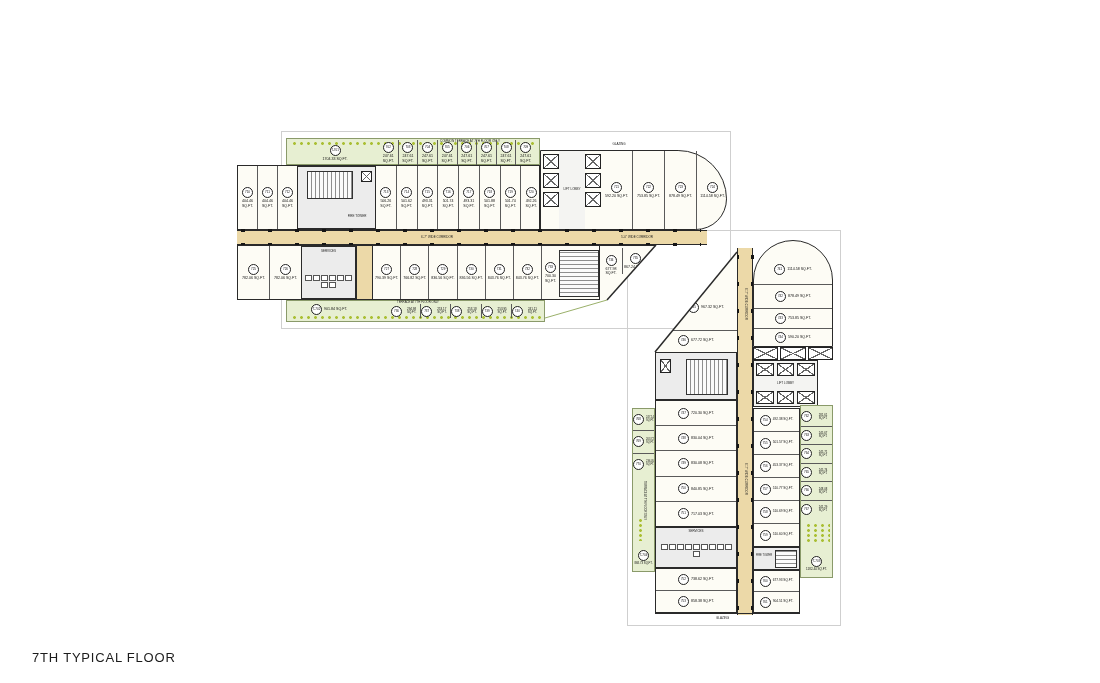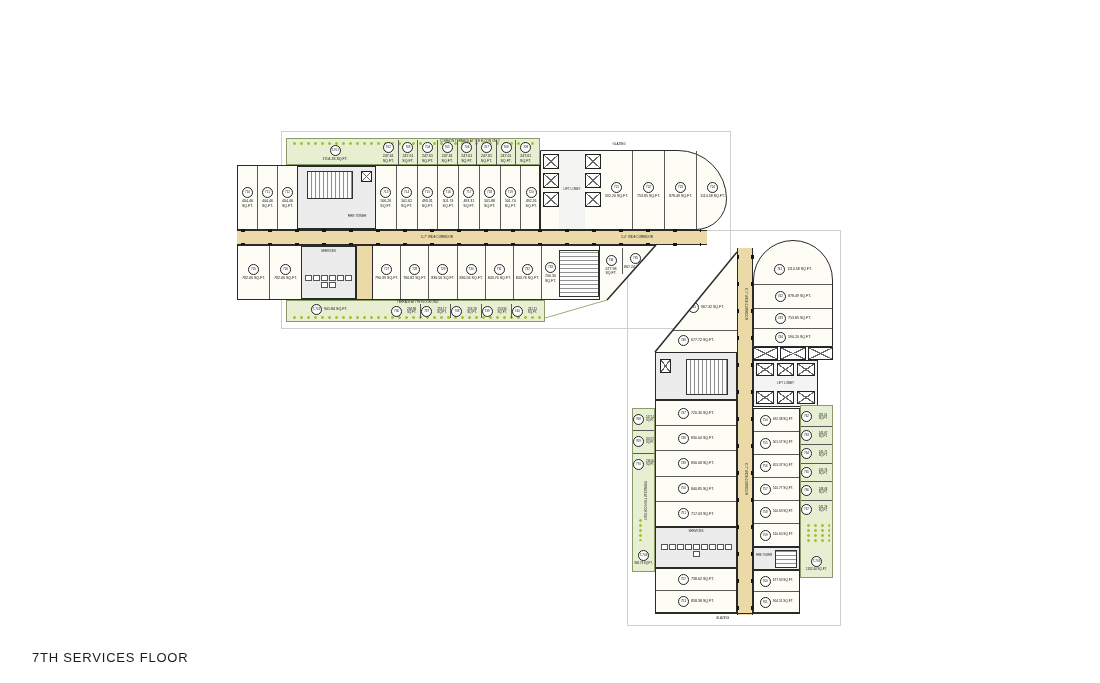--- a/index.html
+++ b/index.html
@@ -526,15 +526,15 @@
     </div>
 
     <div class="abs" style="left:25px;top:378px;width:145px;border-top:1.5px solid #2a2a2a;"></div>
     <div class="note" style="left:70px;top:382px;width:45px;">GLAZING</div>
 
     <svg class="overlay" width="211" height="392" viewBox="0 0 211 392" style="left:0;top:0;">
       <line x1="25" y1="117" x2="107" y2="17" stroke="#2a2a2a" stroke-width="1.5"></line>
     </svg>
   </div>
 
-  <div class="title" style="left:32px;top:650px;">7TH SERVICES FLOOR</div>
+  <div class="title" style="left:32px;top:650px;">7TH TYPICAL FLOOR</div>
 
 </div>
 
 </body></html>

